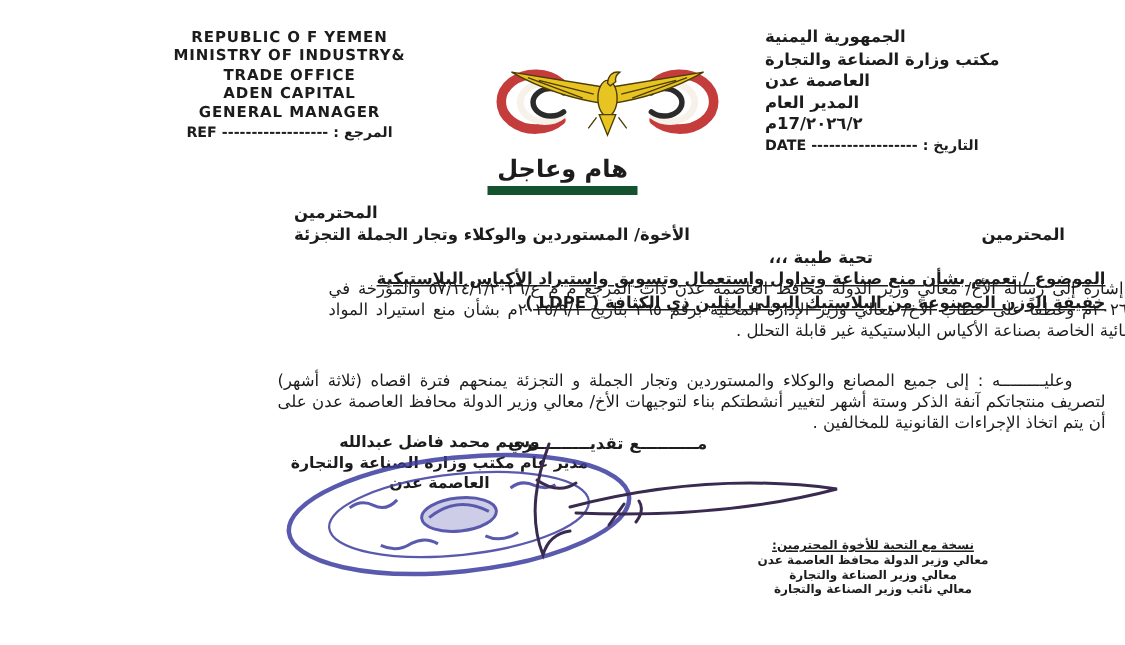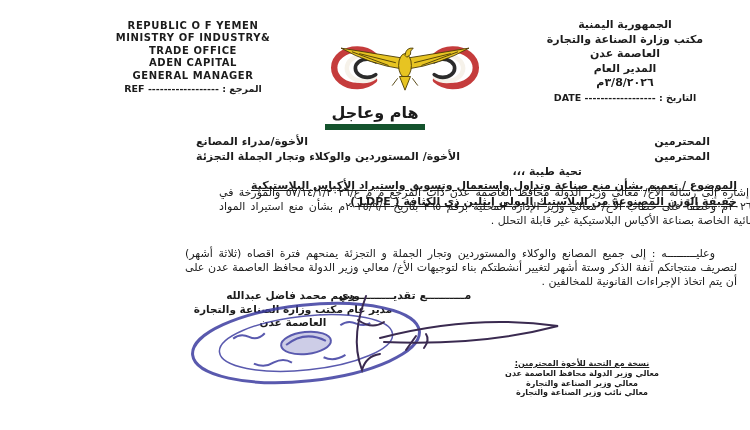--- a/index.html
+++ b/index.html
@@ -18,21 +18,21 @@
   .hdr-left {
     left:84px; top:20px; width:218px;
     text-align:center; font-weight:bold;
     font-size:10px; line-height:1.24; letter-spacing:0.6px;
   }
   .hdr-left .ref-code { font-size:9.5px; letter-spacing:0; margin-top:2px; }
   .hdr-left .ref-line { font-size:9.5px; letter-spacing:0; margin-top:1px; direction:ltr; }
 
   .hdr-right {
     right:10px; top:18px; width:230px;
-    text-align:center; font-weight:bold;
+    text-align:left; font-weight:bold;
     font-size:11px; line-height:1.32;
   }
   .hdr-right .date-line { font-size:9.5px; margin-top:1px; direction:ltr; }
 
   .emblem { left:330px; top:28px; width:150px; height:64px; }
 
   
   .title {
     left:0; top:103px; width:750px; text-align:center;
   }
@@ -115,35 +115,34 @@
       <path d="M72,55 l-6,8 M88,55 l6,8" fill="none"></path>
     </g>
   </svg>
 </div>
 
 <div class="abs hdr-right ar">
   <div>الجمهورية اليمنية</div>
   <div>مكتب وزارة الصناعة والتجارة</div>
   <div>العاصمة عدن</div>
   <div>المدير العام</div>
-  <div>٢٠٢٦/8/٣م</div>
+  <div>٢٠٢٦/٢/17م</div>
   <div class="date-line">
     <span>DATE</span>
     <span>------------------</span>
     <span>: التاريخ</span>
   </div>
 </div>
 
 <div class="abs title ar">
   <span>هام وعاجل</span>
 </div>
 
 <div class="abs addressees ar">
   <div class="addr-row">
-    <span>الأخوة/مدراء المصانع</span>
     <span>المحترمين</span>
   </div>
   <div class="addr-row">
     <span>الأخوة/ المستوردين والوكلاء وتجار الجملة التجزئة</span>
     <span>المحترمين</span>
   </div>
   <div class="greeting">تحية طيبة ،،،</div>
 </div>
 
 <div class="abs subject ar">

